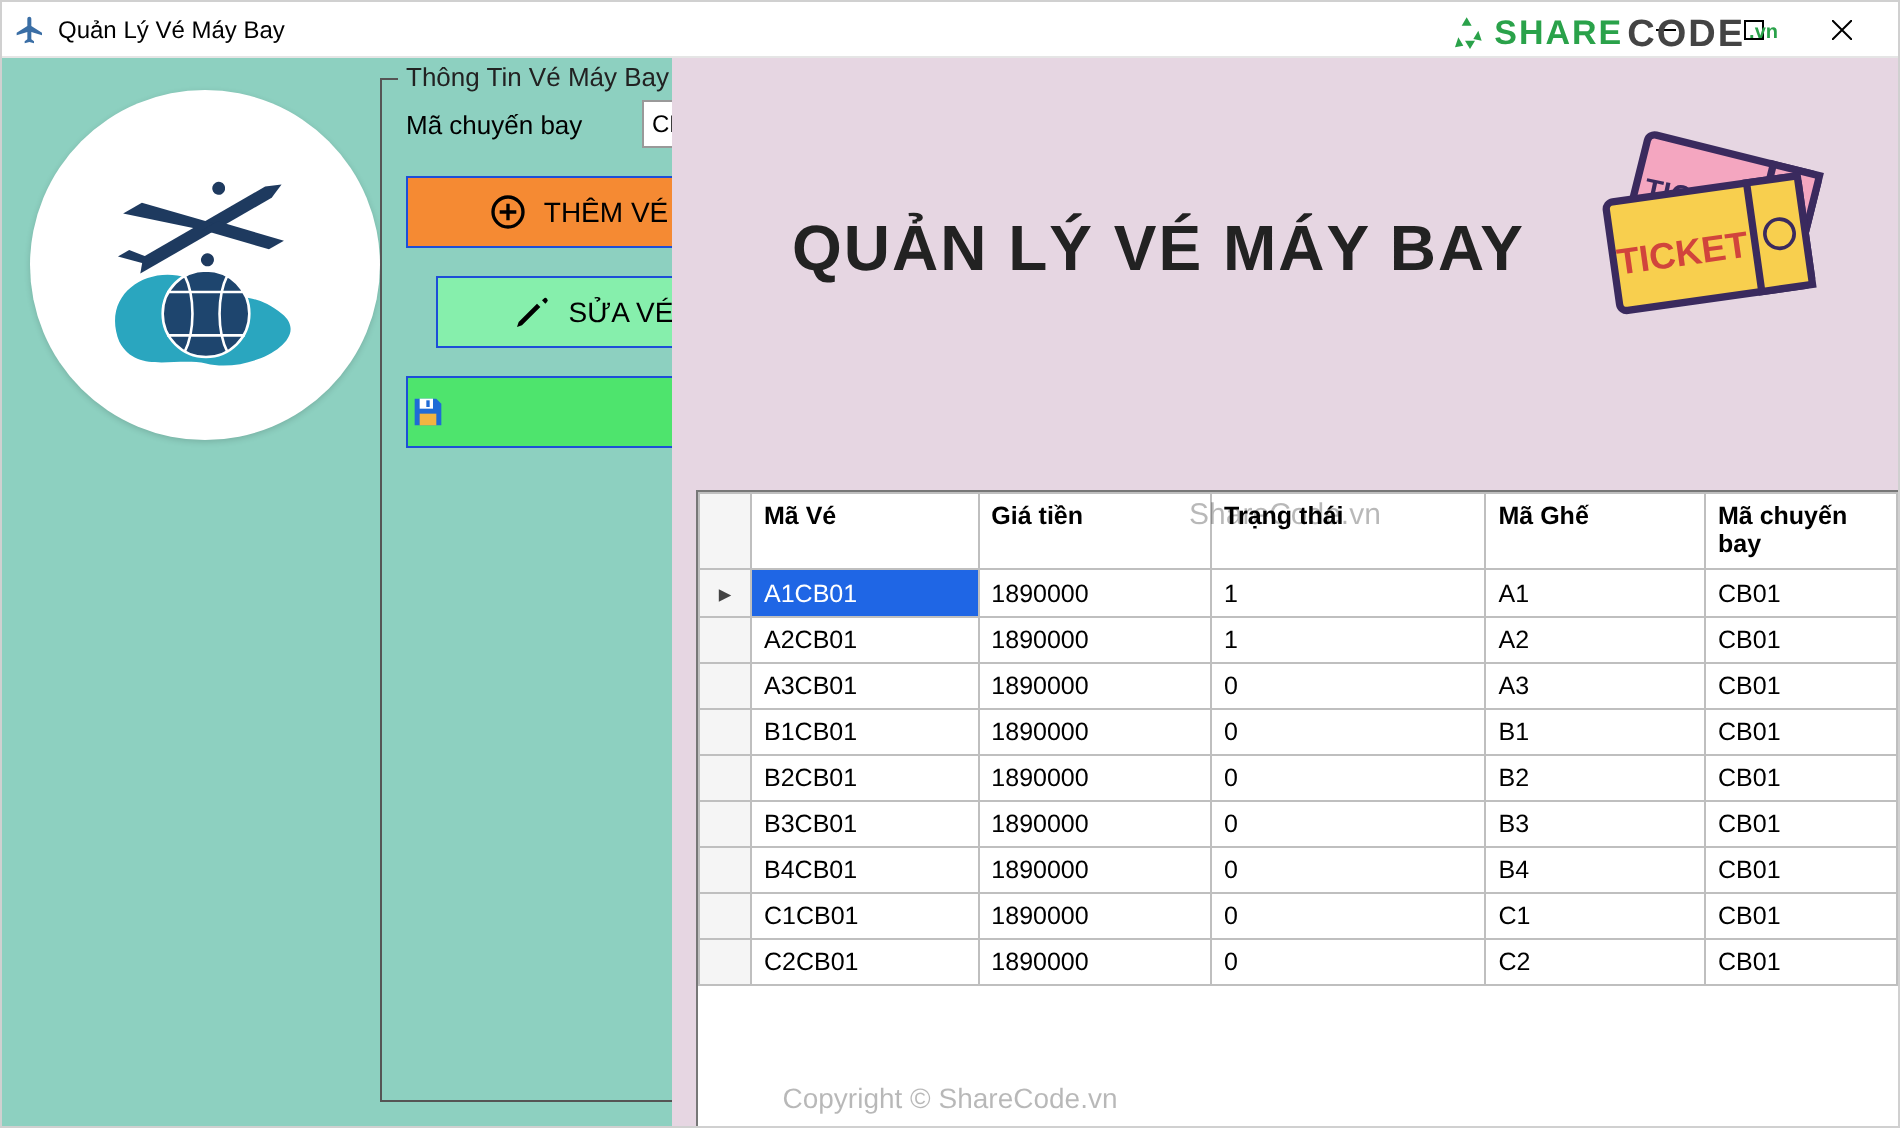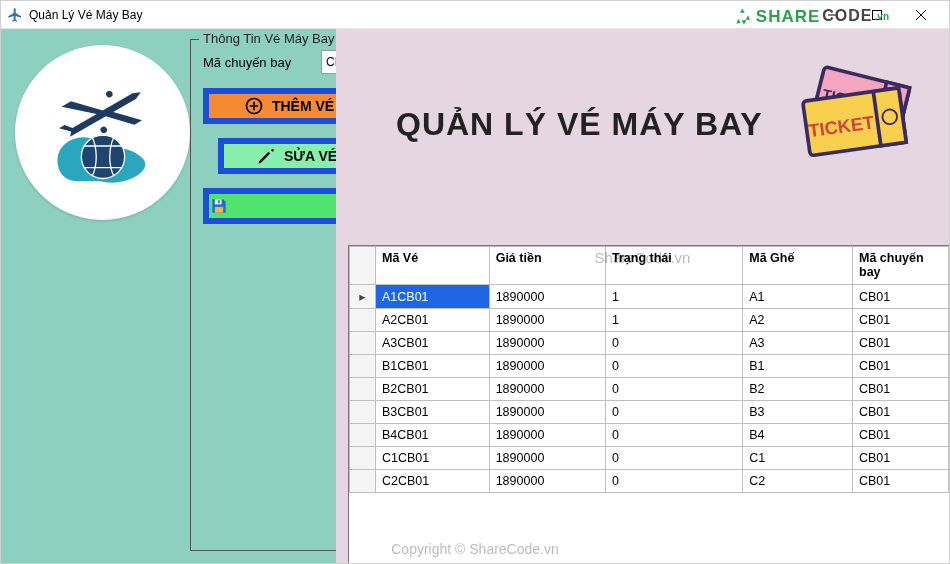--- a/index.html
+++ b/index.html
@@ -27,21 +27,21 @@
   .row label { font-size:13px; color:#000; }
   .row label.w90 { width:110px; }
   .row label.w80 { width:90px; }
 
   .select { flex:1; height:24px; background:#fff; border:1px solid #999; padding:0 4px; display:flex; align-items:center; justify-content:space-between; font-size:12px; cursor:default; }
   .select .chev { width:14px; height:14px; display:inline-flex; align-items:center; justify-content:center; }
 
   input.textfield { height:24px; border:1px solid #999; padding:0 4px; font-size:12px; background:#fff; }
   input.shortfield { width:176px; }
 
-  .btn { height:36px; display:flex; align-items:center; justify-content:center; gap:8px; font-size:14px; font-weight:bold; border:6px solid #1d4ed8; cursor:pointer; user-select:none; margin-top:4px; }
+  .btn { height:36px; display:flex; align-items:center; justify-content:center; gap:8px; font-size:14px; font-weight:normal; border:1px solid #1d4ed8; cursor:pointer; user-select:none; margin-top:4px; }
   .btn.orange { background:#f58a33; color:#000; }
   .btn.gray   { background:#86efac; color:#000;margin-left:15px; }
   .btn.green  { background:#4ee46d; color:#b91c1c;justify-content:space-between; }
   .btn .icon { width:20px; height:20px; display:inline-flex; align-items:center; justify-content:center; }
 
   .main { flex:1; background:#e6d6e2; position:relative; padding:0; overflow:hidden; }
   .header-strip { height:190px; display:flex; align-items:center; }
   .main-title { font-size:32px; font-weight:bold; color:#222; padding-left:60px; letter-spacing:1px; }
   .ticket-art { position:absolute; top:34px; right:22px; width:128px; height:110px; }
 
@@ -50,21 +50,21 @@
   table.grid th, table.grid td { border:1px solid #bfbfbf; padding:4px 6px; text-align:left; background:#fff; }
   table.grid th { font-weight:bold; vertical-align:top; height:38px; }
   table.grid .rowhdr { width:26px; background:#f5f5f5; }
   table.grid tr.sel td.cell-mave { background:#1f66e5; color:#fff; }
   table.grid td.rowhdr-cell { background:#f5f5f5; width:26px; text-align:center; color:#444; }
 
   .watermark1 { position:absolute; left:50%; top:220px; transform:translateX(-50%); color:rgba(0,0,0,.28); font-size:15px; pointer-events:none; z-index:50; }
   .watermark2 { position:absolute; left:50%; bottom:6px; transform:translateX(-50%); color:rgba(0,0,0,.28); font-size:14px; pointer-events:none; z-index:50; }
   .sharecode-logo { position:absolute; top:6px; right:60px; z-index:60; font-family:Arial; font-weight:bold; display:flex; gap:2px; }
   .sharecode-logo .share { color:#2aa24a; font-size:17px; letter-spacing:1px; }
-  .sharecode-logo .code  { color:#444; font-size:16px; letter-spacing:1px; }
+  .sharecode-logo .code  { color:#444; font-size:19px; letter-spacing:1px; }
   .sharecode-logo .vn    { color:#2aa24a; font-size:10px; position:relative; top:4px; }
   .sharecode-logo .ic { width:20px; height:20px; display:inline-flex; align-items:center; justify-content:center; }
 
 </style>
 </head>
 <body>
 
 <div class="window">
 
   <div class="titlebar">

